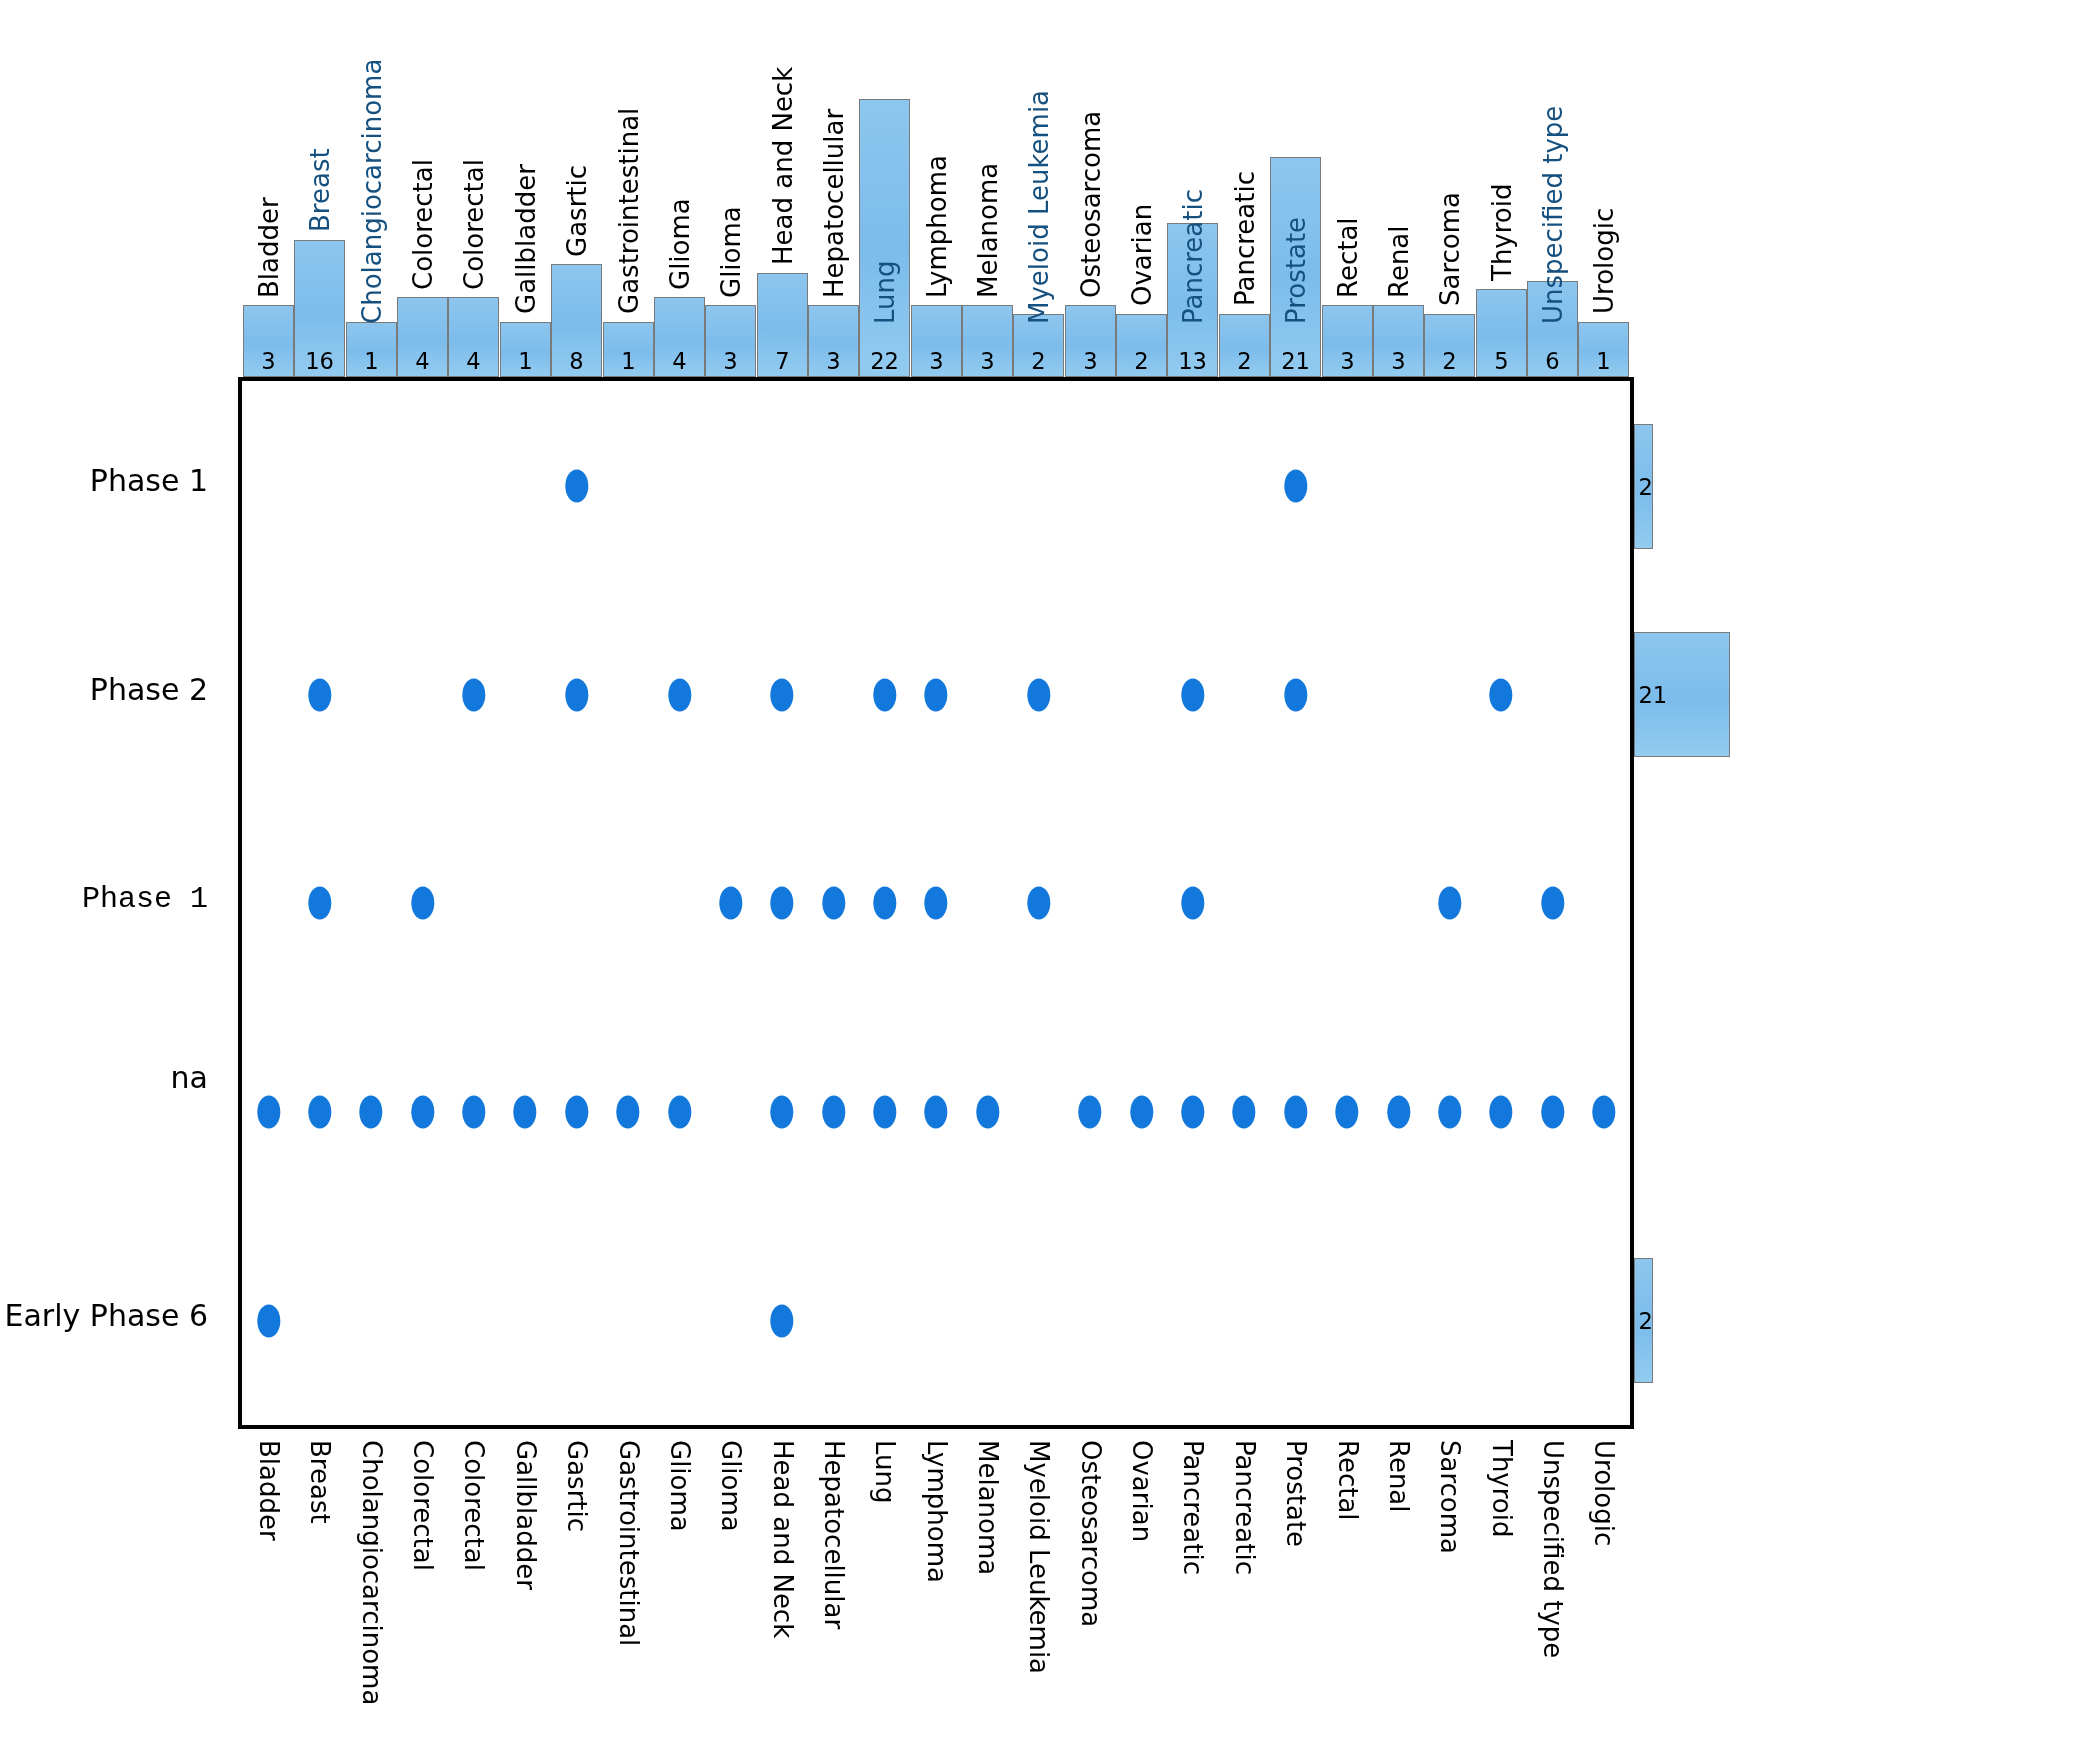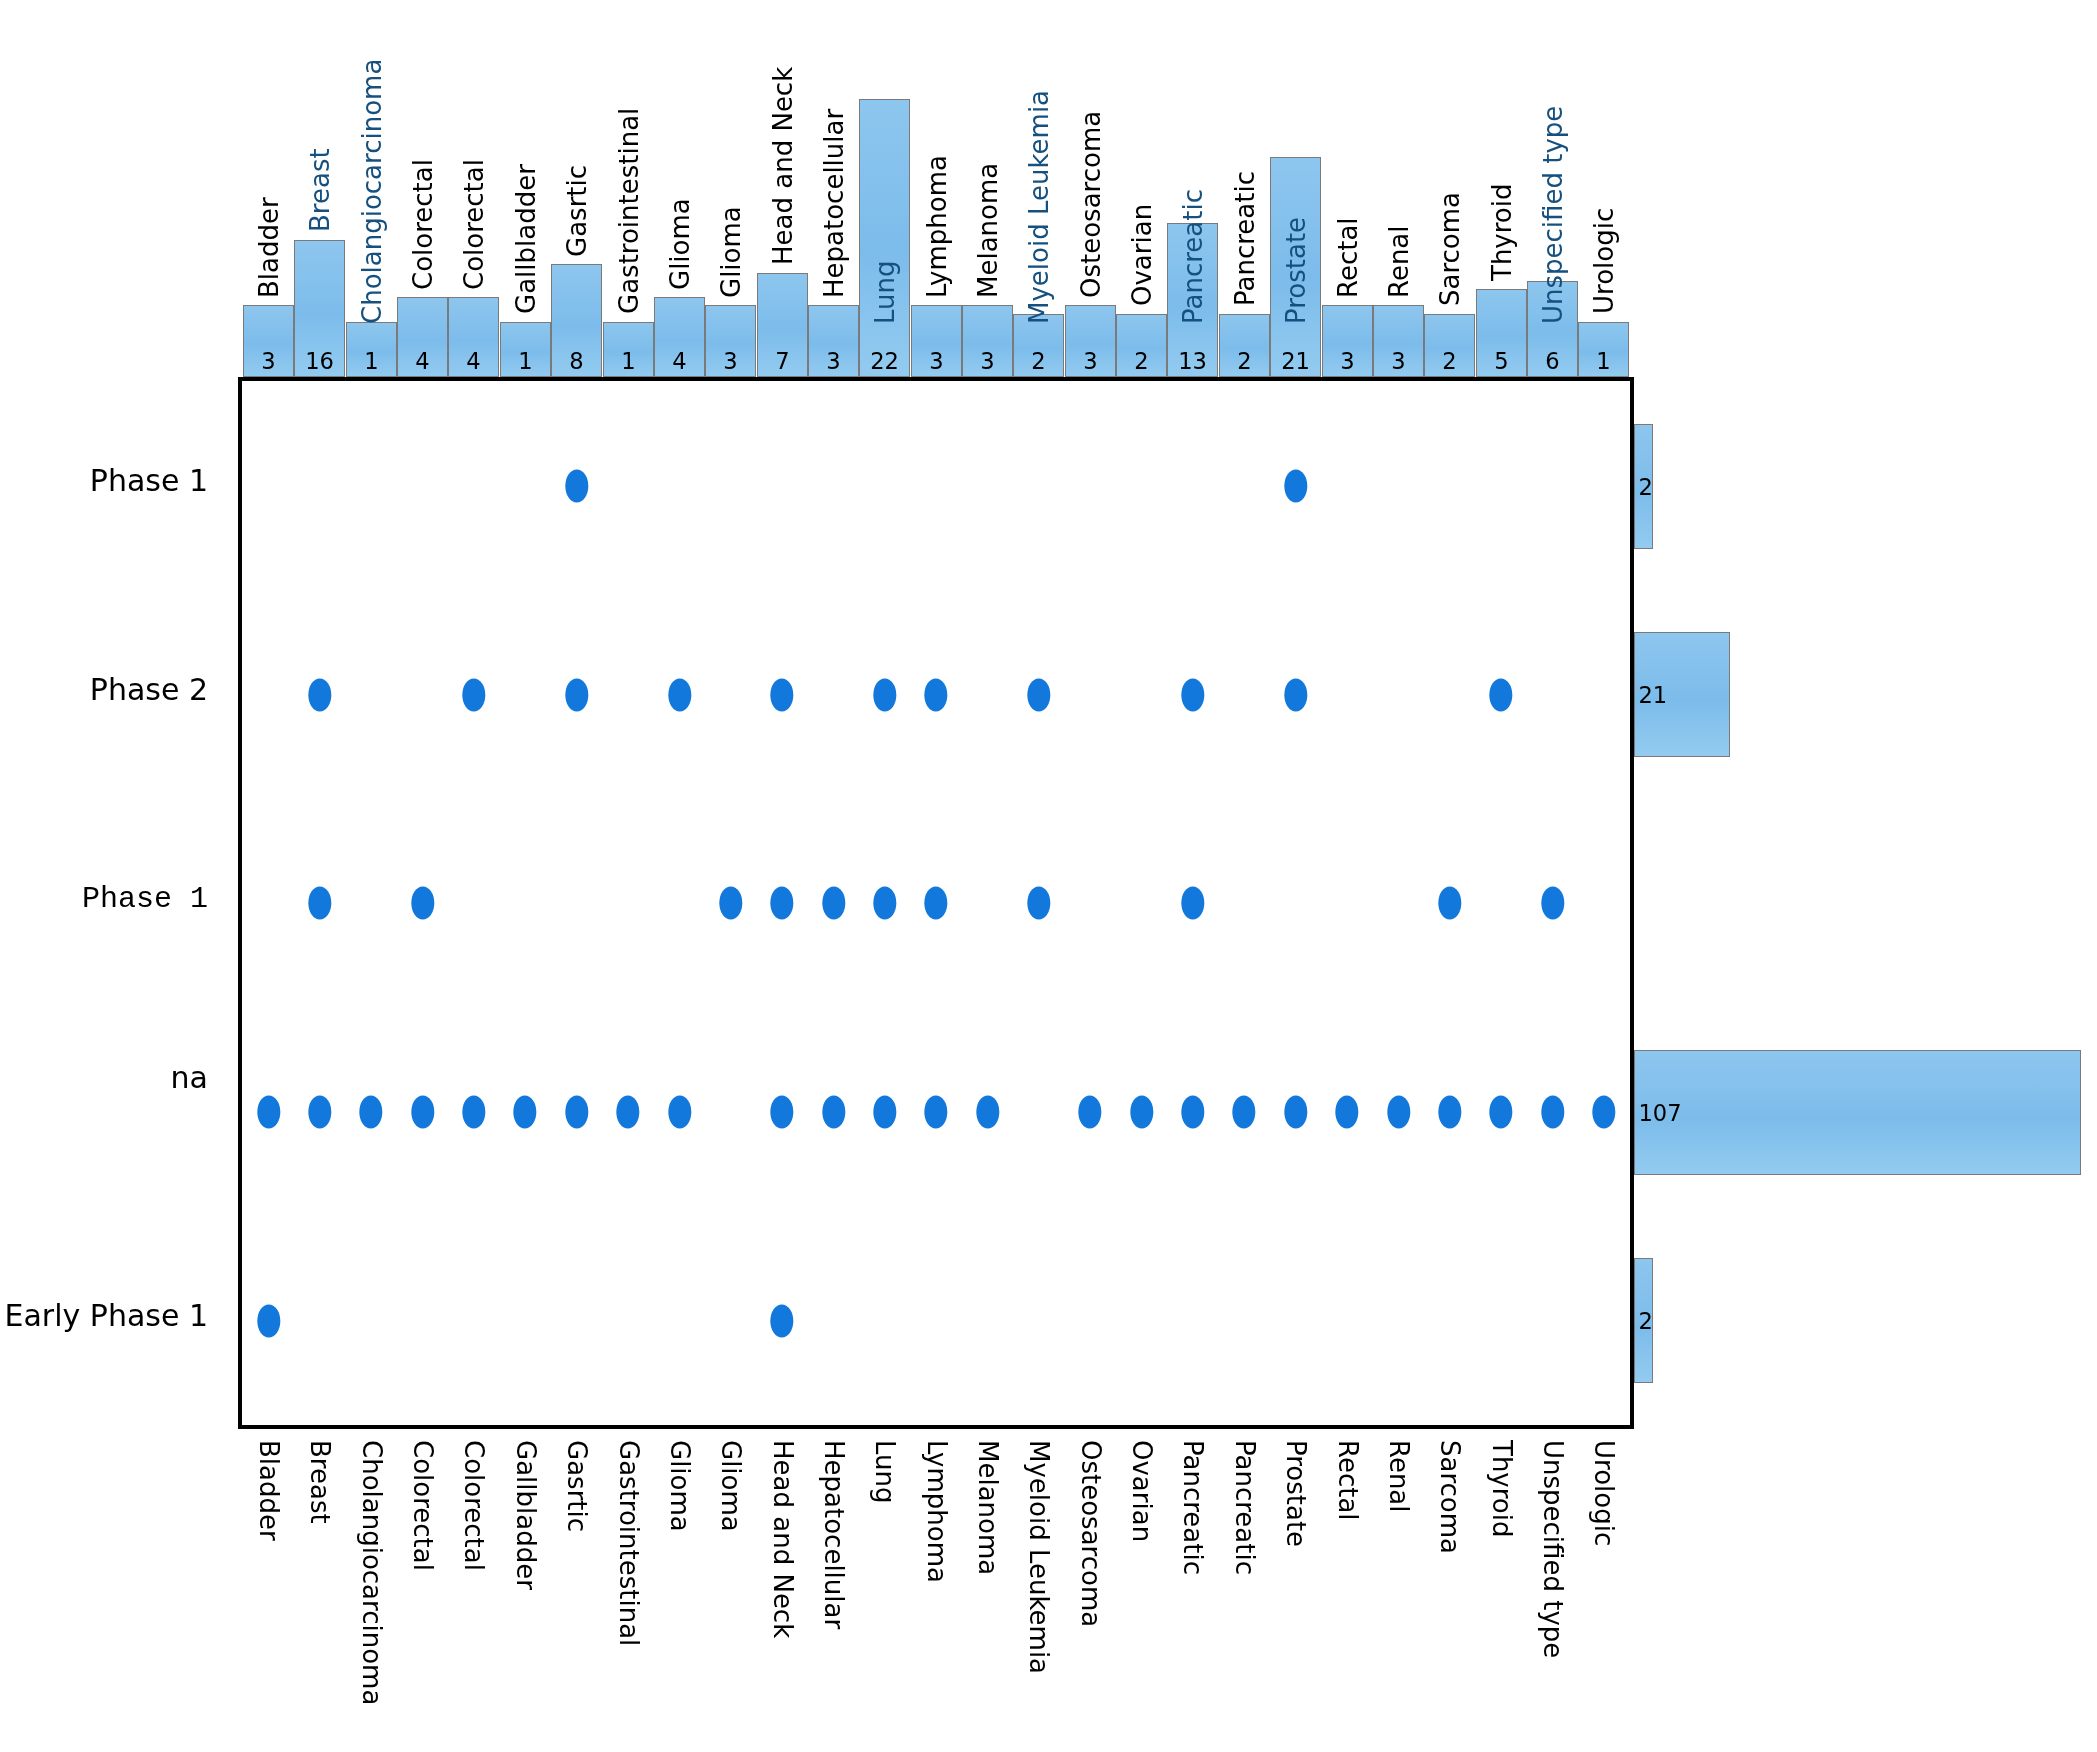--- a/index.html
+++ b/index.html
@@ -246,36 +246,32 @@
       <div class="dot" style="left: 1604px; top: 1112px;"></div>
       <div class="dot" style="left: 269px; top: 1321px;"></div>
       <div class="dot" style="left: 782px; top: 1321px;"></div>
     </div>
 
   <div id="y-labels">
       <div class="ylab" style="top: 104px;">Phase 1</div>
       <div class="ylab" style="top: 313px;">Phase 2</div>
       <div class="ylab" style="top: 522px; font-family: Liberation Mono, monospace;">Phase 1</div>
       <div class="ylab" style="top: 701px;">na</div>
-      <div class="ylab" style="top: 939px;">Early Phase 1</div>
+      <div class="ylab" style="top: 939px;">Early Phase 6</div>
     </div>
 
   <div id="right-bars">
       <div class="rbar-row" style="top: 42px; height: 125px; width: 453px;">
         <div class="rbar" style="width: 18.7px;"></div>
         <div class="rbar-val">2</div>
       </div>
       <div class="rbar-row" style="top: 250px; height: 125px; width: 453px;">
         <div class="rbar" style="width: 96px;"></div>
         <div class="rbar-val">21</div>
       </div>
-      <div class="rbar-row" style="top: 668px; height: 125px; width: 453px;">
-        <div class="rbar" style="width: 447px;"></div>
-        <div class="rbar-val">107</div>
-      </div>
       <div class="rbar-row" style="top: 876px; height: 125px; width: 453px;">
         <div class="rbar" style="width: 18.7px;"></div>
         <div class="rbar-val">2</div>
       </div>
     </div>
 
   <div id="bottom-labels">
       <div class="blab-col" style="left: 0px;">
         <div class="blab">Bladder</div>
       </div>

